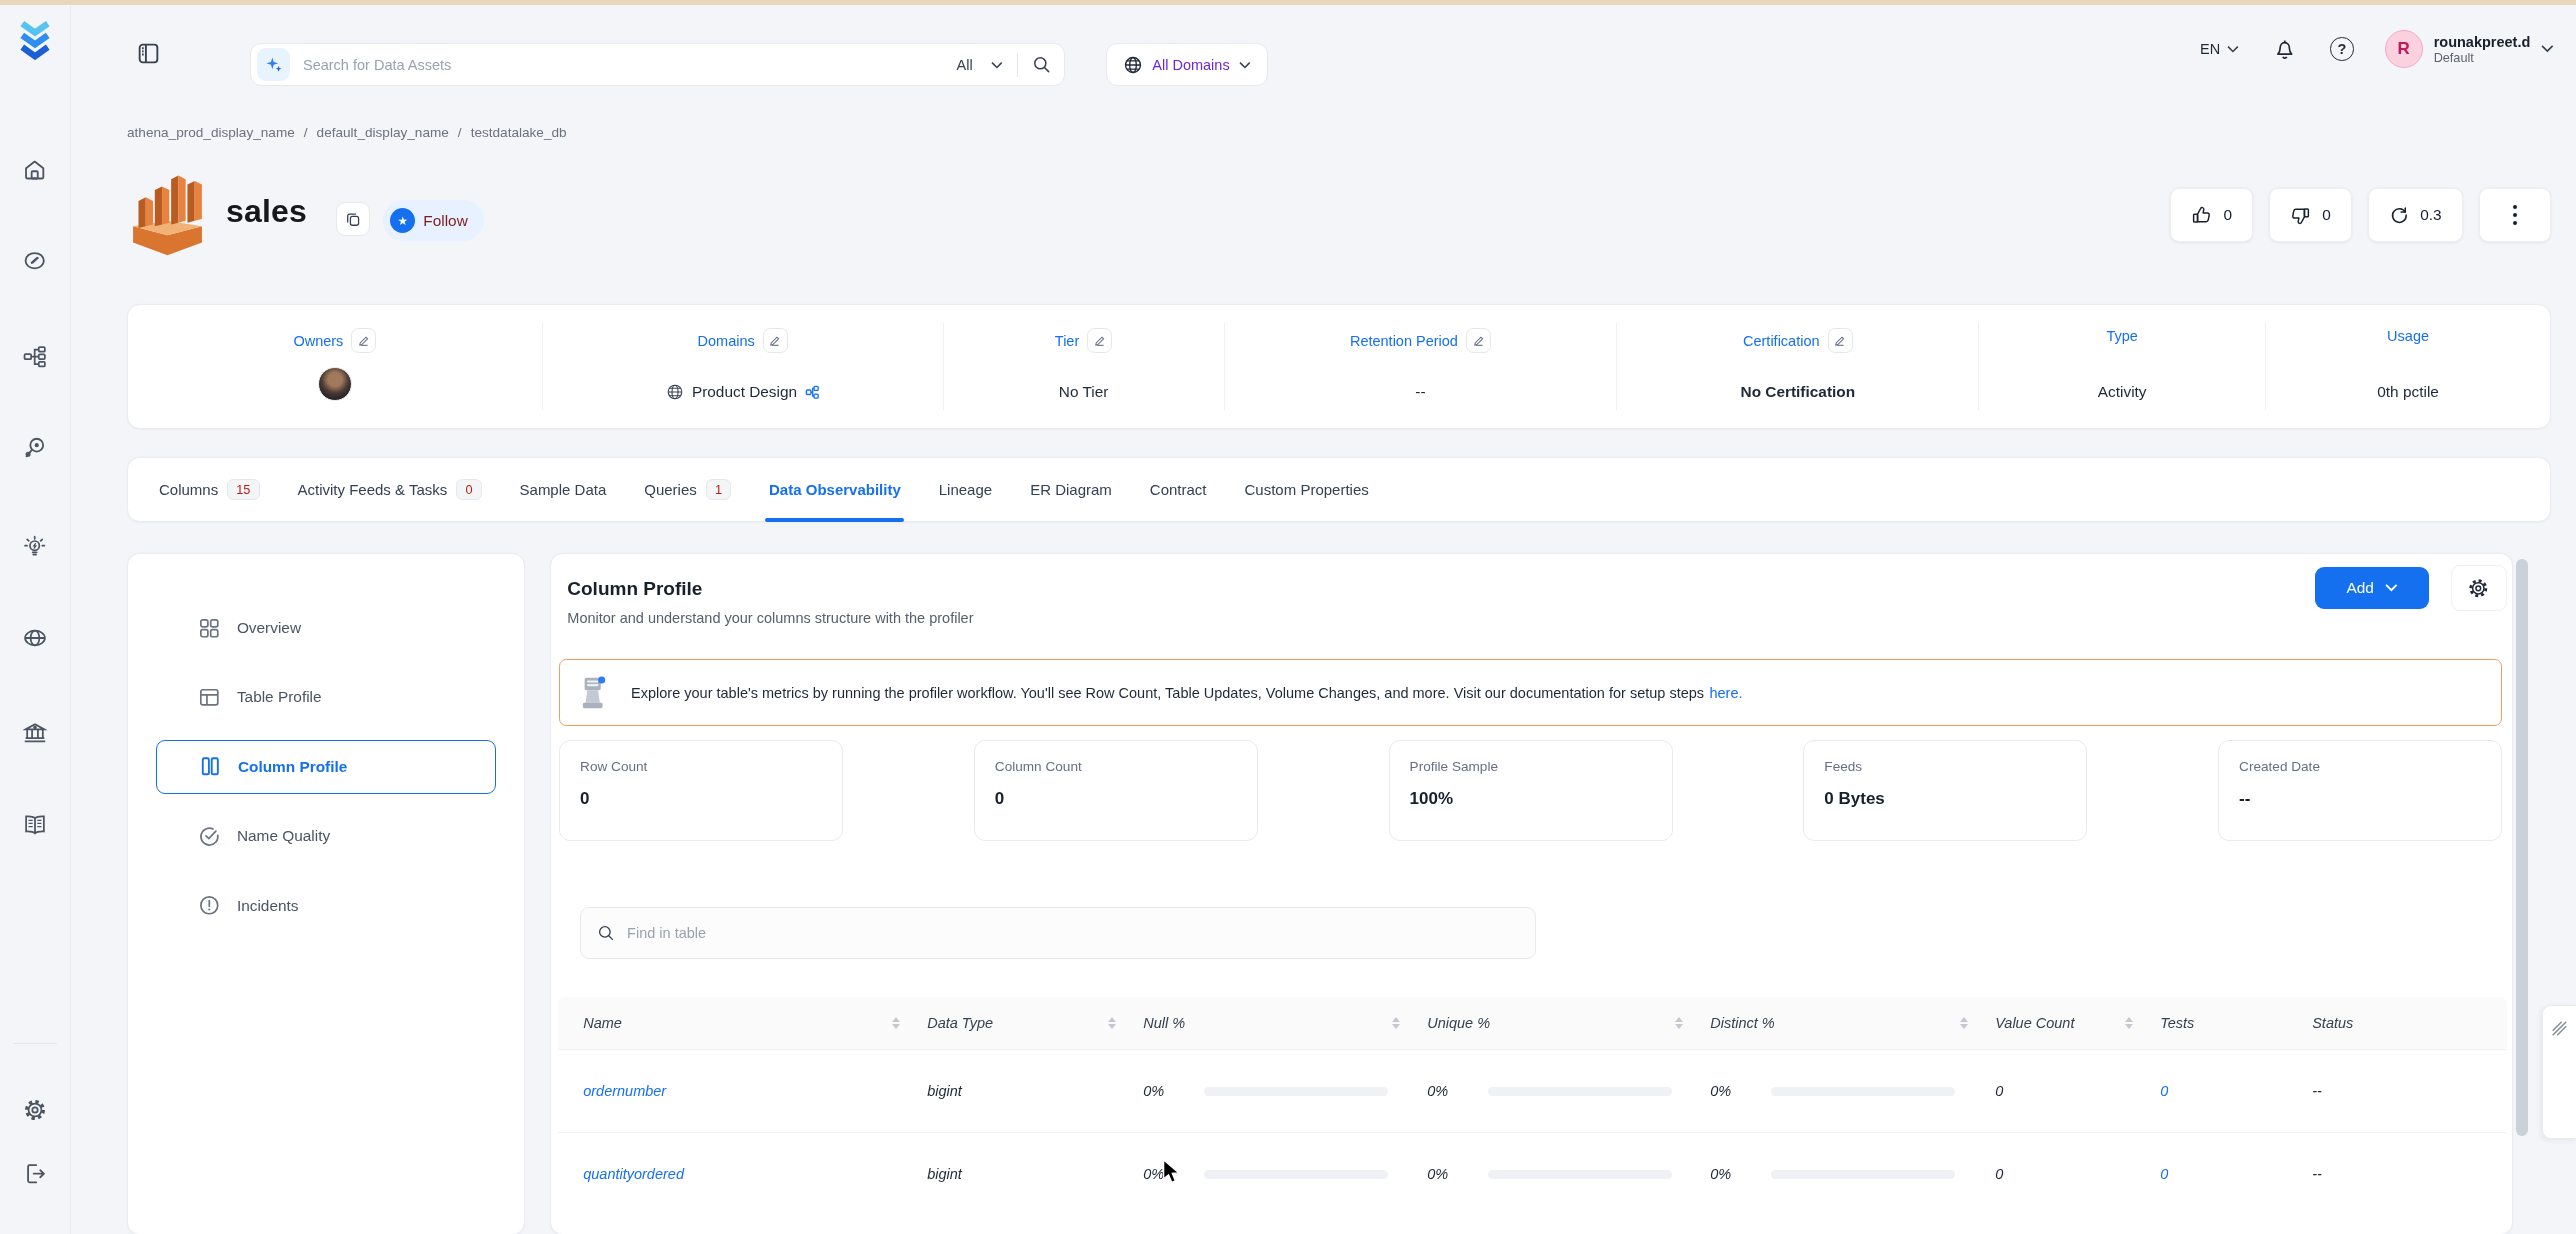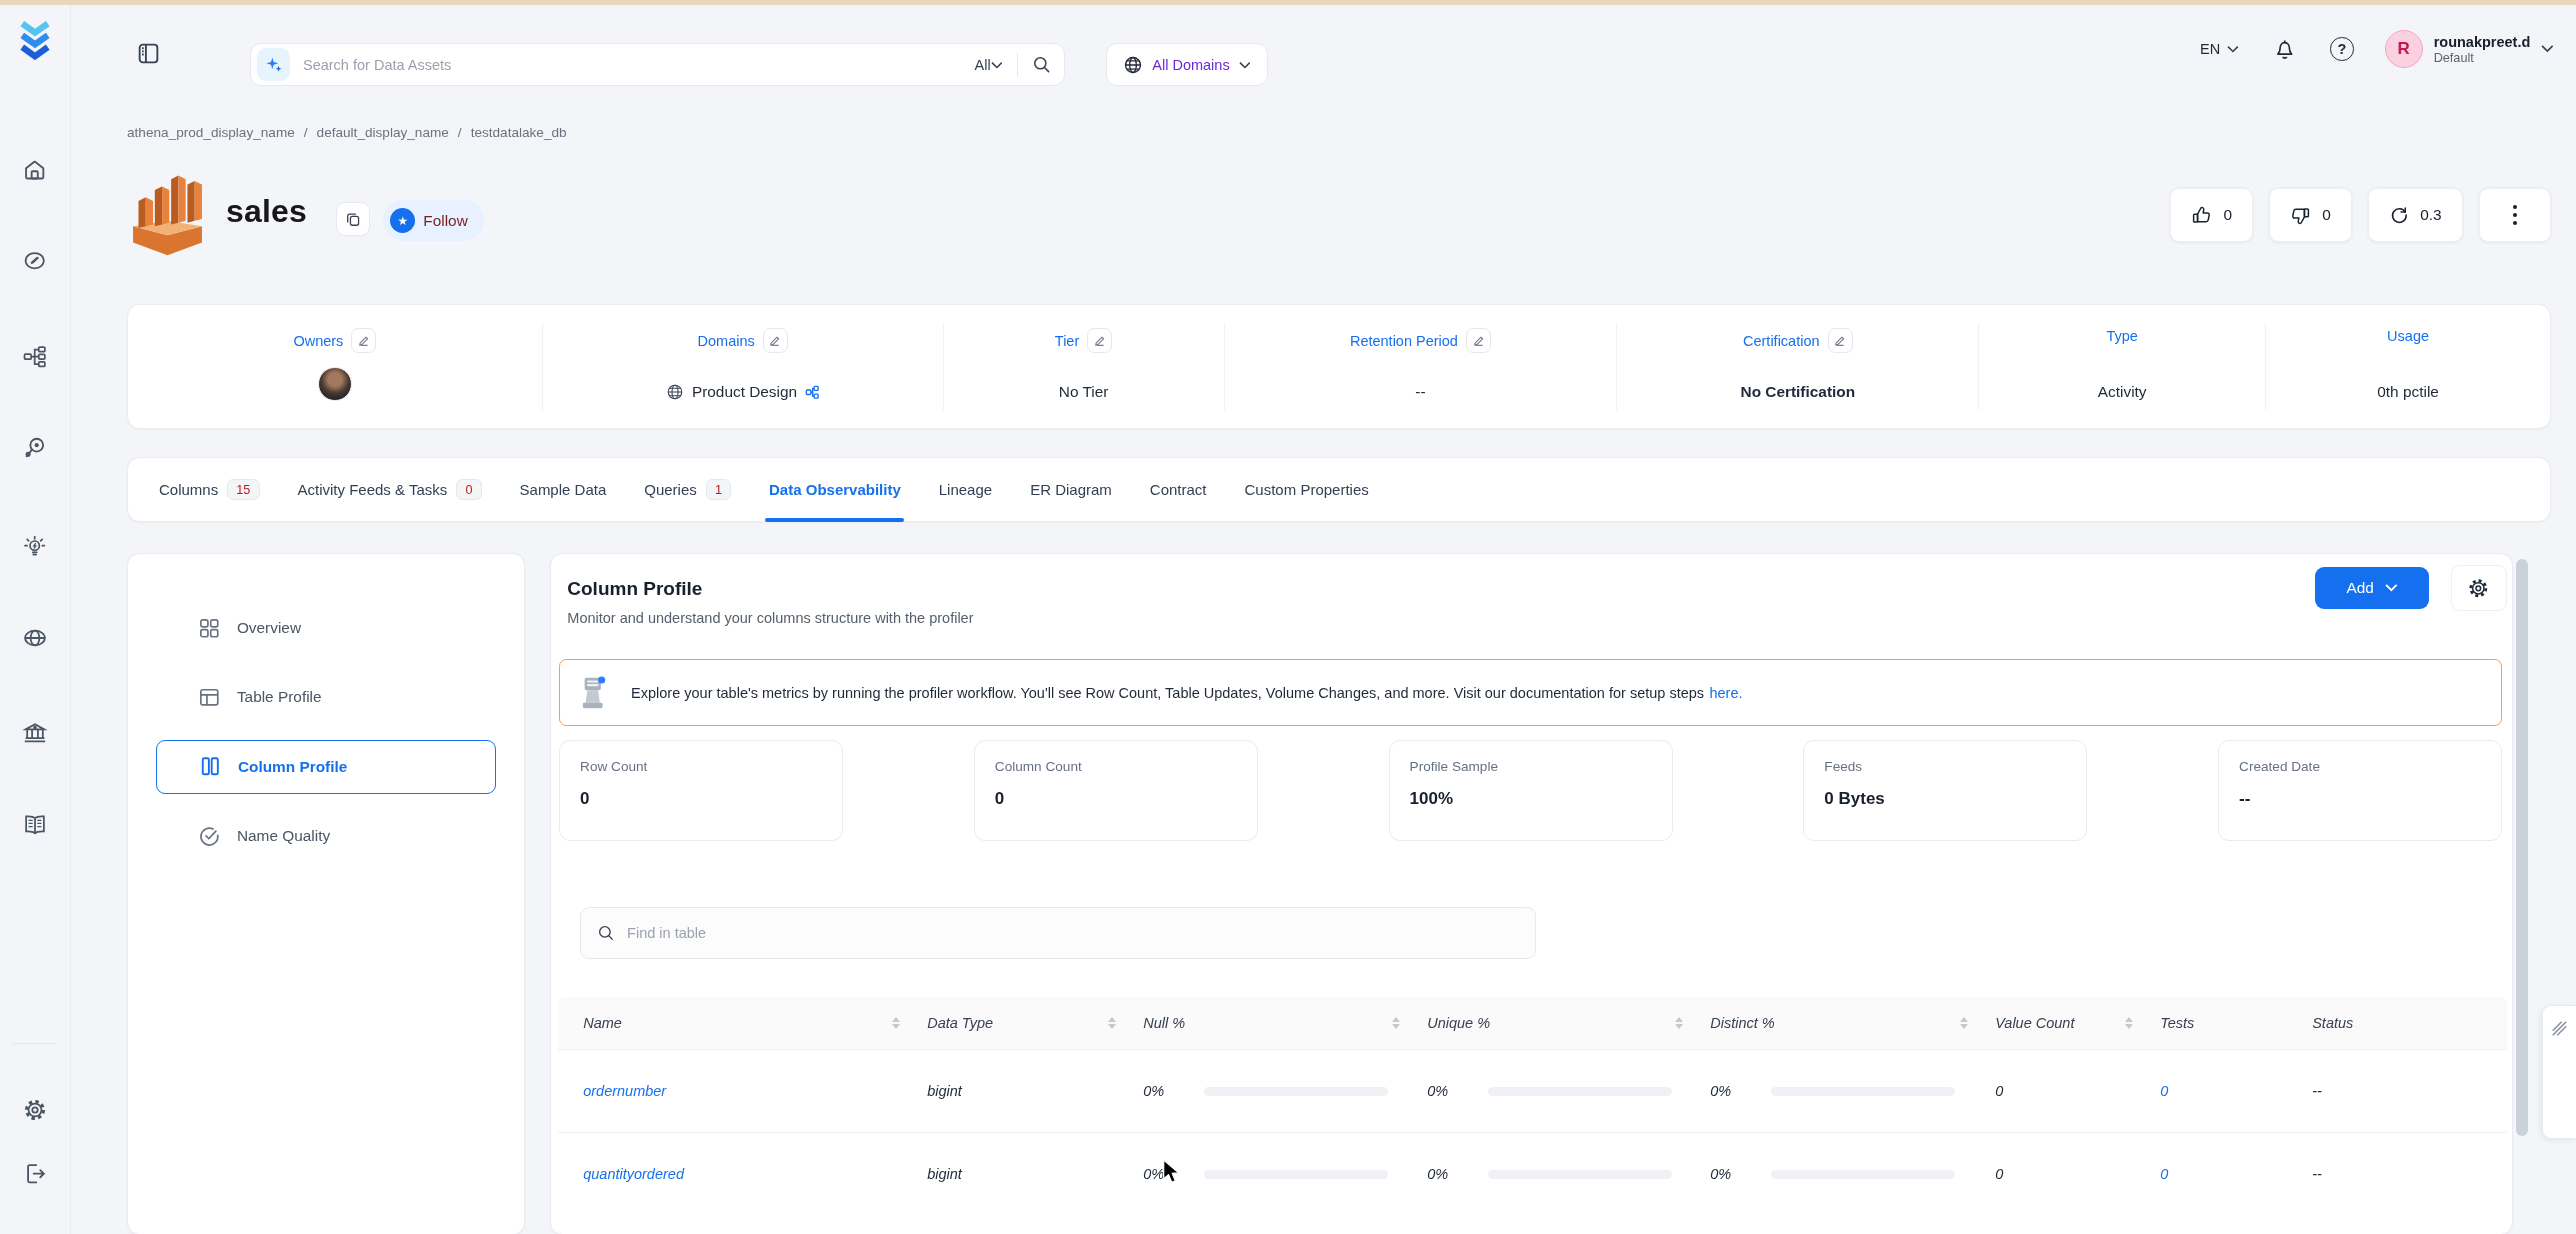--- a/index.html
+++ b/index.html
@@ -22,21 +22,21 @@
   .rail svg { display:block; }
   .rail-divider { position:absolute; left:12.7px; right:12.7px; top:1038px; height:0.9px; background:#e4e7ec; }
 
   
   .topbar { left:71px; top:5.4px; right:0; height:87px; }
   .toggle-btn { position:absolute; left:65px; top:36px; width:27px; height:27px; color:#374151; cursor:pointer; }
   .gsearch { position:absolute; left:179px; top:38px; width:815px; height:43px; background:#fff; border:0.9px solid #e7e9ee; border-radius:11px; display:flex; align-items:center; padding:0 12.7px 0 6.3px; }
   .sparkle-box { width:33px; height:33px; border-radius:9px; background:#e7f3fd; display:flex; align-items:center; justify-content:center; flex:none; }
   .gsearch input { flex:1; border:none; outline:none; background:transparent; font-size:14.5px; color:#374151; margin-left:12.7px; font-family:"Liberation Sans",sans-serif; }
   .gsearch input::placeholder { color:#9aa2af; }
-  .scope { display:flex; align-items:center; gap:0; color:#374151; font-size:14.5px; cursor:pointer; }
+  .scope { display:flex; align-items:center; gap:18px; color:#374151; font-size:14.5px; cursor:pointer; }
   .vdiv { width:0.9px; height:23.5px; background:#e5e7eb; margin:0 14.5px; }
   .domains-pill { position:absolute; left:1035px; top:38px; height:43px; background:#fff; border:0.9px solid #e7e9ee; border-radius:11px; display:flex; align-items:center; gap:9px; padding:0 16.3px; font-size:14.5px; color:#6d28d9; cursor:pointer; }
   .tr-cluster { position:absolute; right:22px; top:0; height:87px; display:flex; align-items:center; gap:31px; }
   .lang { display:flex; align-items:center; gap:7.2px; font-size:14.5px; color:#1f2937; cursor:pointer; }
   .icon-btn { width:29px; height:29px; display:flex; align-items:center; justify-content:center; color:#1f2937; cursor:pointer; }
   .help-circle { width:23.5px; height:23.5px; border:1.6px solid #1f2937; border-radius:50%; font-size:14.5px; font-weight:700; display:flex; align-items:center; justify-content:center; cursor:pointer; }
   .user-chip { display:flex; align-items:center; gap:11px; cursor:pointer; }
   .user-avatar { width:38px; height:38px; border-radius:50%; background:#fbd0df; border:0.9px solid #f2aac6; color:#c2185b; font-size:17px; font-weight:700; display:flex; align-items:center; justify-content:center; }
   .user-name { font-size:14.5px; font-weight:700; color:#18202c; line-height:1.25; }
   .user-team { font-size:12.7px; color:#5b6470; }
@@ -492,20 +492,28 @@
       </svg>
     <span>Column Profile</span>
   </div>
   <div class="subnav-item">
     <svg width="22.6" height="22.6" viewBox="0 0 24 24" fill="none" stroke="#6b7280" stroke-width="1.8" stroke-linecap="round">
         <path d="M21 11 A9 9 0 1 1 16 4.2"></path>
         <path d="M8.5 11.5 L11.5 14.5 L19 6.5"></path>
       </svg>
     <span>Name Quality</span>
   </div>
+  <div class="subnav-item">
+    <svg width="22.6" height="22.6" viewBox="0 0 24 24" fill="none" stroke="#6b7280" stroke-width="1.8">
+        <circle cx="12" cy="12" r="9"></circle>
+        <path d="M12 7 V13" stroke-linecap="round"></path>
+        <circle cx="12" cy="16.5" r="1.1" fill="#6b7280" stroke="none"></circle>
+      </svg>
+    <span>Incidents</span>
+  </div>
 </div>
 
 <div class="main-panel">
   <div class="mp-title">Column Profile</div>
   <div class="mp-sub">Monitor and understand your columns structure with the profiler</div>
 
   <div class="add-btn">
     <span>Add</span>
     <svg width="12.7" height="9" viewBox="0 0 12 8" fill="none" stroke="#fff" stroke-width="1.8">
         <path d="M1 1.5 L6 6.5 L11 1.5"></path>

